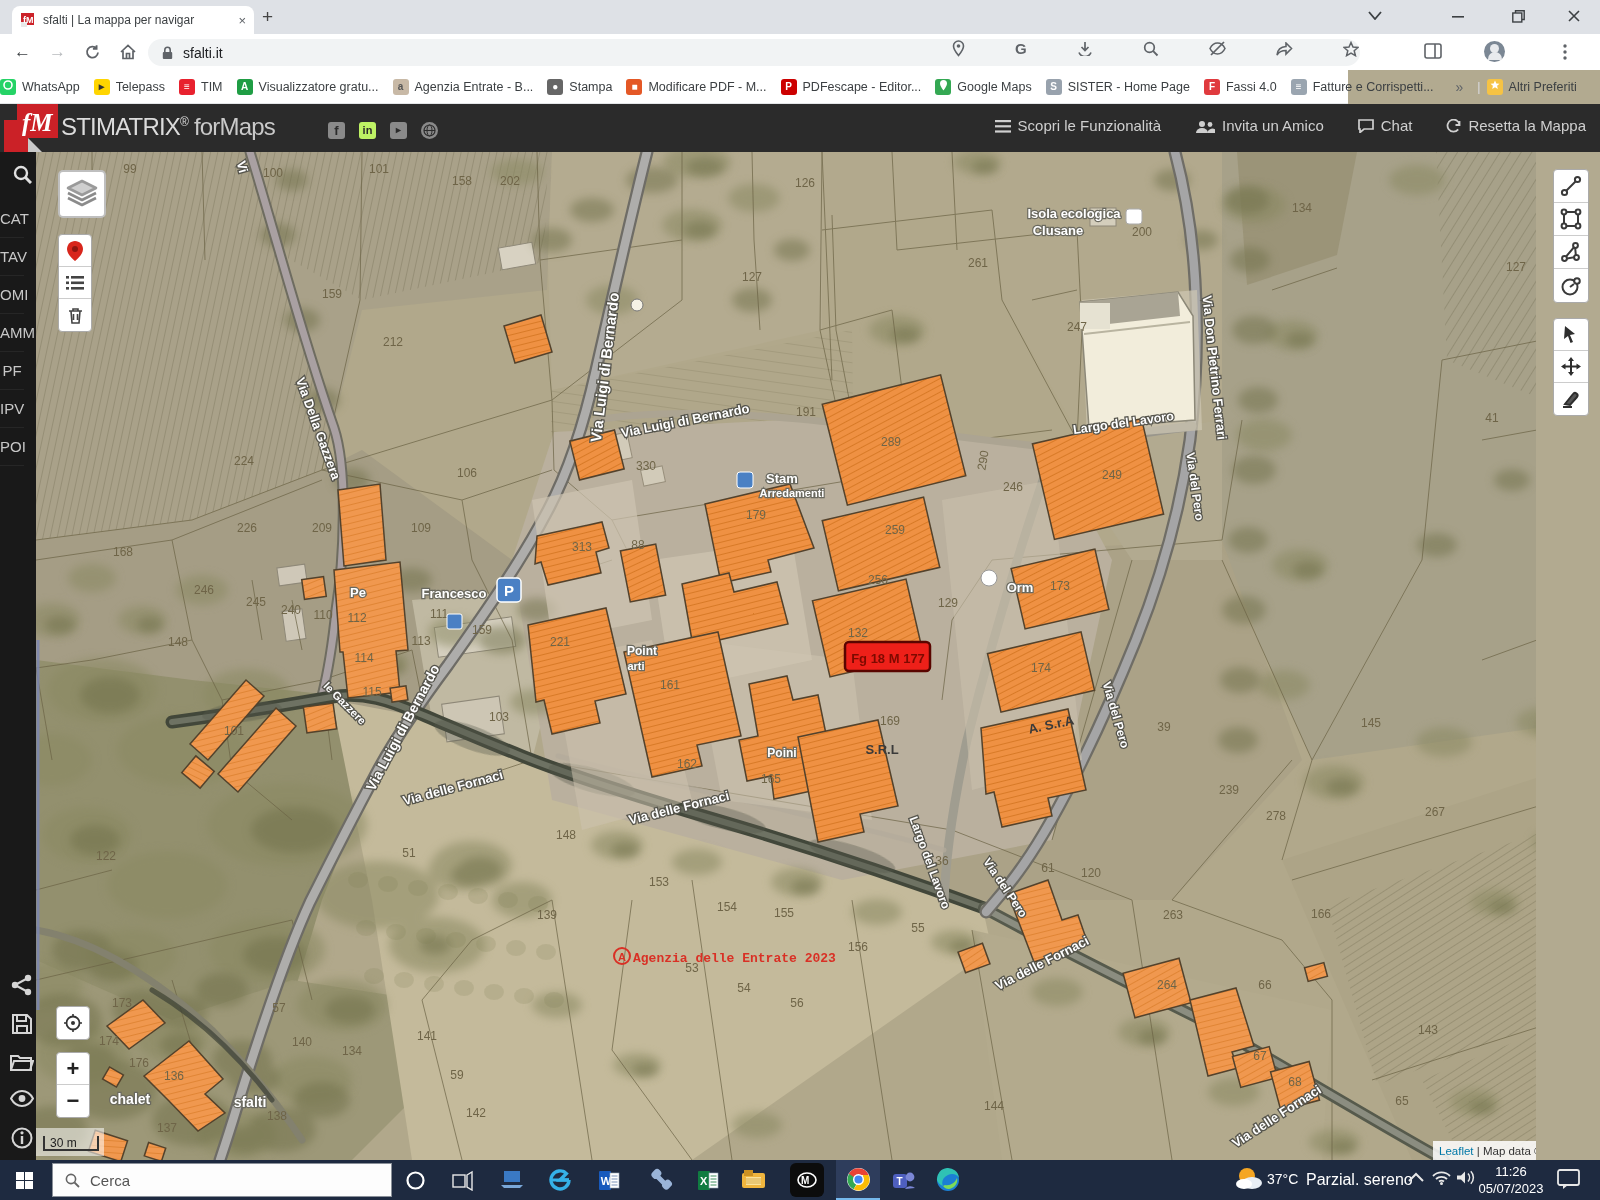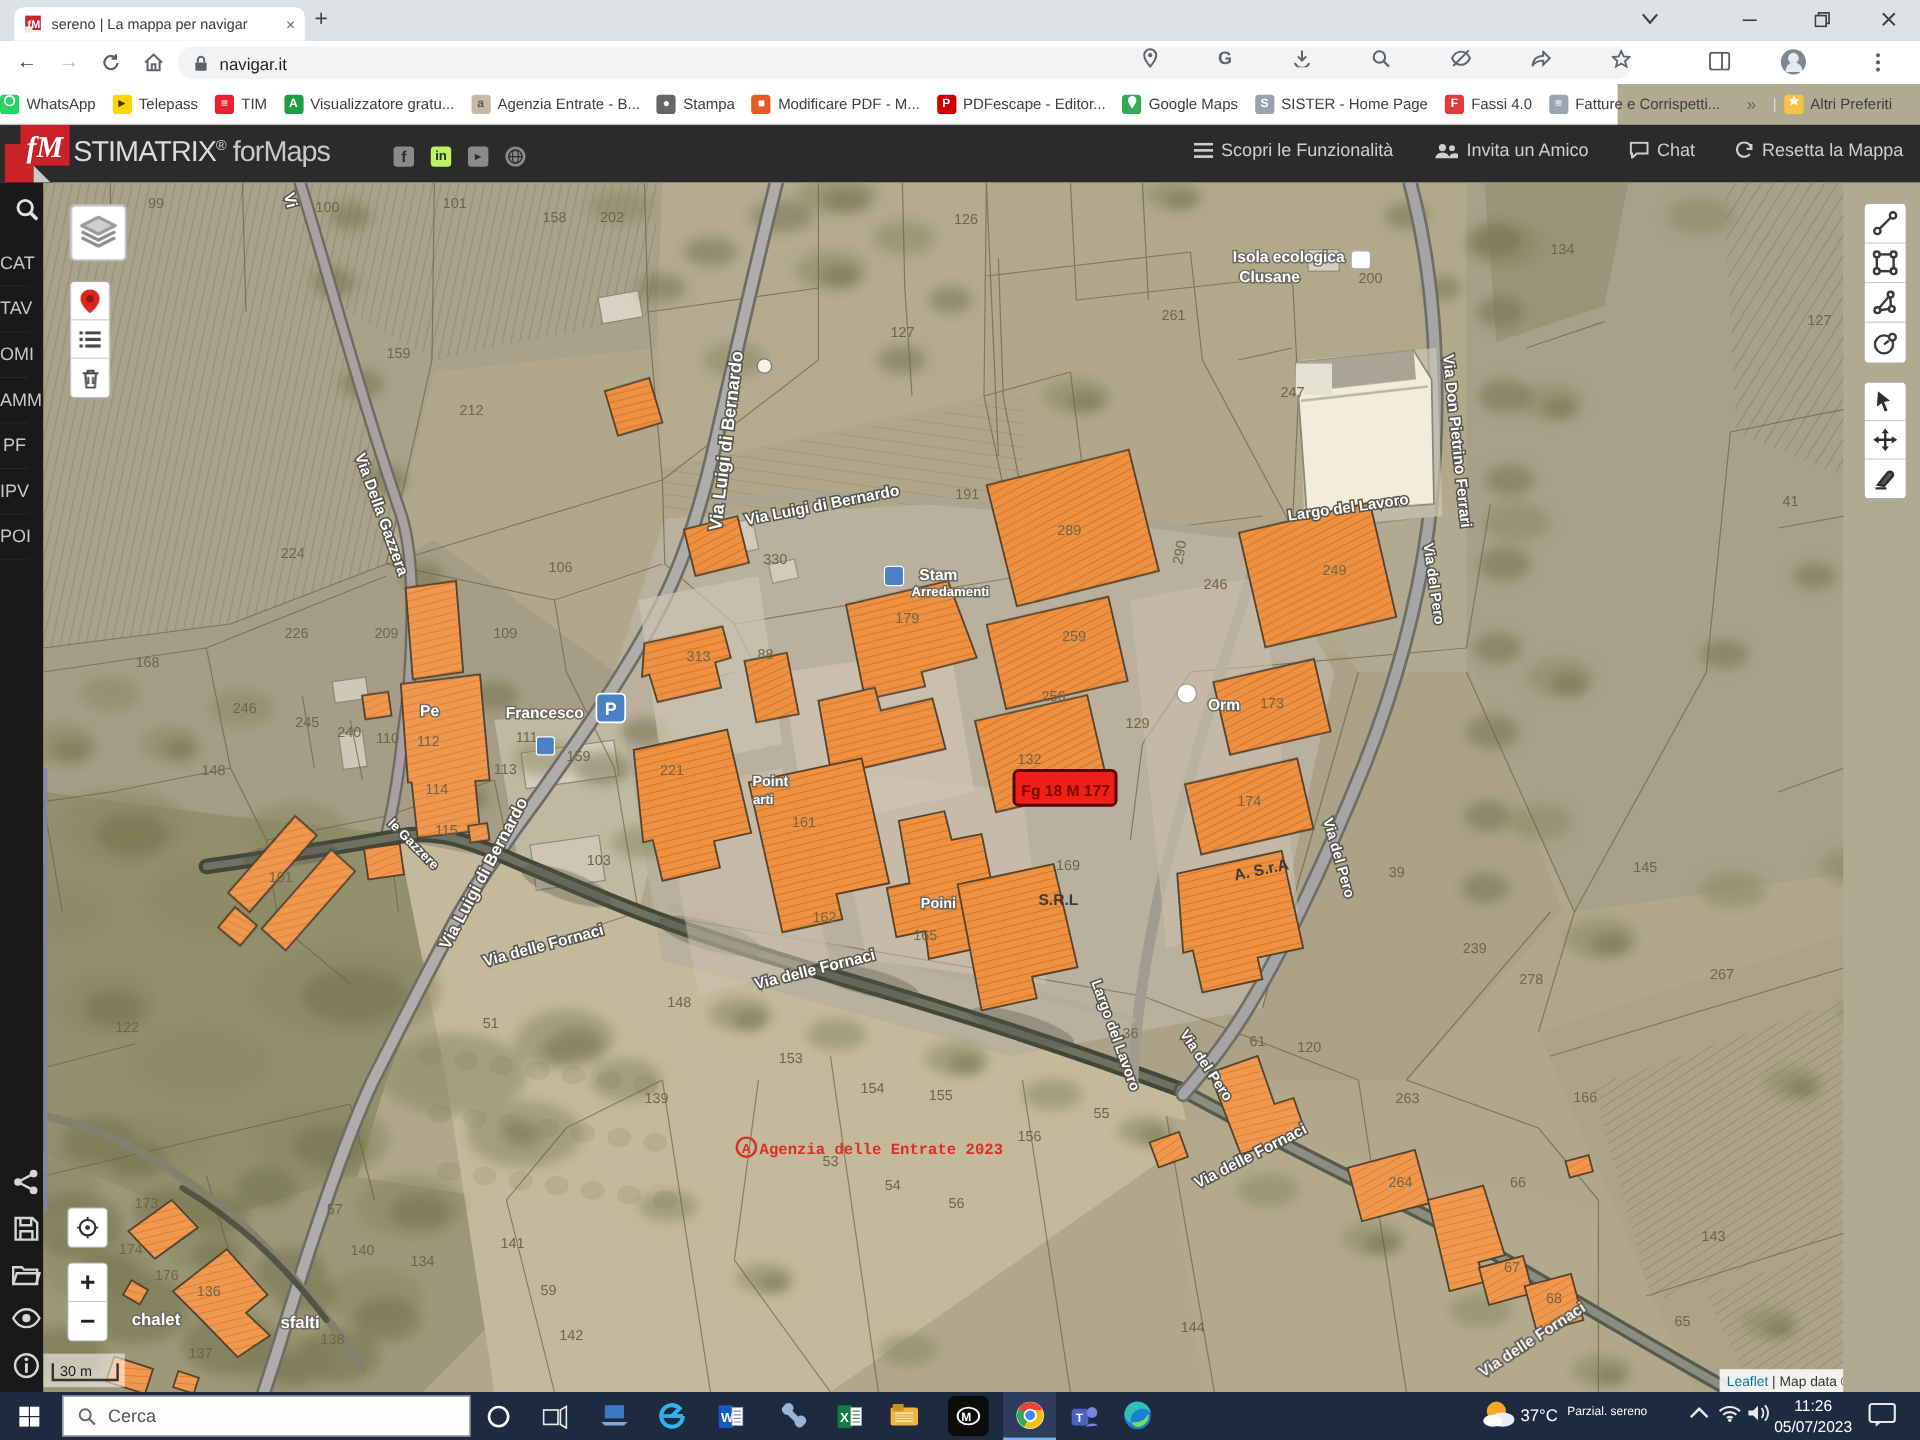--- a/index.html
+++ b/index.html
@@ -24,21 +24,21 @@
 .mcell:last-child{border-bottom:none}
 .hico{display:inline-block;vertical-align:-2px;margin-right:7px}
 </style></head><body>
 <div class="abs" id="tabs">
  <div class="abs" id="tab">
    <svg width="16" height="16" style="margin-right:7px">
         <rect x="1" y="1" width="13" height="12" fill="#cc2229"></rect>
         <rect x="1" y="10" width="6" height="5" fill="#e8e8e8"></rect>
         <text x="3" y="11" font-size="9" fill="#fff" font-weight="bold">fM</text>
       </svg>
-   <span style="flex:1;overflow:hidden;white-space:nowrap">sereno | La mappa per navigar</span>
+   <span style="flex:1;overflow:hidden;white-space:nowrap">sfalti | La mappa per navigar</span>
    <span style="color:#5f6368;font-size:13px;margin-left:4px">×</span>
  </div>
  <span class="abs" style="left:262px;top:6px;color:#444;font-size:19px">+</span>
  <svg class="abs" style="left:1368px;top:11px" width="14" height="9">
       <path d="M1,1 L7,8 L13,1" stroke="#3c4043" stroke-width="1.8" fill="none"></path>
     </svg>
  <svg class="abs" style="left:1452px;top:16px" width="12" height="2">
       <rect width="12" height="1.6" fill="#3c4043"></rect>
     </svg>
  <svg class="abs" style="left:1512px;top:10px" width="13" height="13">
@@ -57,21 +57,21 @@
     </svg>
  <svg width="18" height="18" style="margin:0 9px">
       <path d="M2,9 L9,2.5 L16,9 M4,8 V15.5 H14 V8 M7.5,15.5 V10.5 H10.5 V15.5" fill="none" stroke="#5f6368" stroke-width="1.7"></path>
     </svg>
 </div>
 <div class="abs" id="urlbar">
  <svg width="11" height="14" style="margin:0 10px 0 14px">
       <rect x="0.8" y="6" width="9.4" height="7" rx="1" fill="#5f6368"></rect>
       <path d="M2.8,6 V4 a2.7,2.7 0 0 1 5.4,0 V6" fill="none" stroke="#5f6368" stroke-width="1.6"></path>
     </svg>
- <span>navigar.it</span>
+ <span>sfalti.it</span>
 </div>
 <div class="abs" style="left:952px;top:40px;width:460px;display:flex;gap:50px;color:#5f6368;font-size:15px;align-items:center">
  <svg width="13" height="17">
       <path d="M6.5,1 a5,5 0 0 1 5,5 c0,3.5-5,9.5-5,9.5 S1.5,9.5 1.5,6 a5,5 0 0 1 5,-5 Z" fill="none" stroke="#5f6368" stroke-width="1.6"></path>
       <circle cx="6.5" cy="6" r="1.8" fill="#5f6368"></circle>
     </svg>
  <span style="font-weight:bold;font-size:15px">G</span>
  <svg width="16" height="15">
       <path d="M8,1 V9 M4.5,6 L8,9.5 L11.5,6" stroke="#5f6368" stroke-width="1.7" fill="none"></path>
       <path d="M2,11.5 a6.5,6.5 0 0 0 12,0" stroke="#5f6368" stroke-width="1.7" fill="none"></path>
@@ -958,21 +958,21 @@
 </div>
 
 <div class="abs" style="left:1232px;top:1164px;width:32px;height:30px">
  <svg width="32" height="30">
       <circle cx="15" cy="12" r="8" fill="#f5a623"></circle>
       <ellipse cx="20" cy="19" rx="10" ry="6" fill="#e8eef5"></ellipse>
       <ellipse cx="12" cy="20" rx="8" ry="5" fill="#fff"></ellipse>
     </svg>
 </div>
 <div class="abs" style="left:1267px;top:1171px;color:#fff;font-size:14px">37°C</div>
-<div class="abs" style="left:1306px;top:1171px;color:#fff;font-size:10px">Parzial. sereno</div>
+<div class="abs" style="left:1306px;top:1171px;color:#fff;font-size:16px">Parzial. sereno</div>
 <svg class="abs" style="left:1408px;top:1172px" width="16" height="10">
     <path d="M1,9 L8,2 L15,9" fill="none" stroke="#e8e8e8" stroke-width="2"></path>
   </svg>
 <svg class="abs" style="left:1432px;top:1170px" width="19" height="15">
     <path d="M1,6 A12,12 0 0 1 18,6 M4,9 A8,8 0 0 1 15,9 M7,11.5 A4.5,4.5 0 0 1 12,11.5" fill="none" stroke="#e8e8e8" stroke-width="1.8"></path>
     <circle cx="9.5" cy="13.5" r="1.5" fill="#e8e8e8"></circle>
   </svg>
 <svg class="abs" style="left:1456px;top:1170px" width="19" height="15">
     <path d="M1,5.5 H5 L9,1.5 V13.5 L5,9.5 H1 Z" fill="#e8e8e8"></path>
     <path d="M12,3.5 A6,6 0 0 1 12,11.5 M14.8,1.2 A9,9 0 0 1 14.8,13.8" fill="none" stroke="#e8e8e8" stroke-width="1.5"></path>

